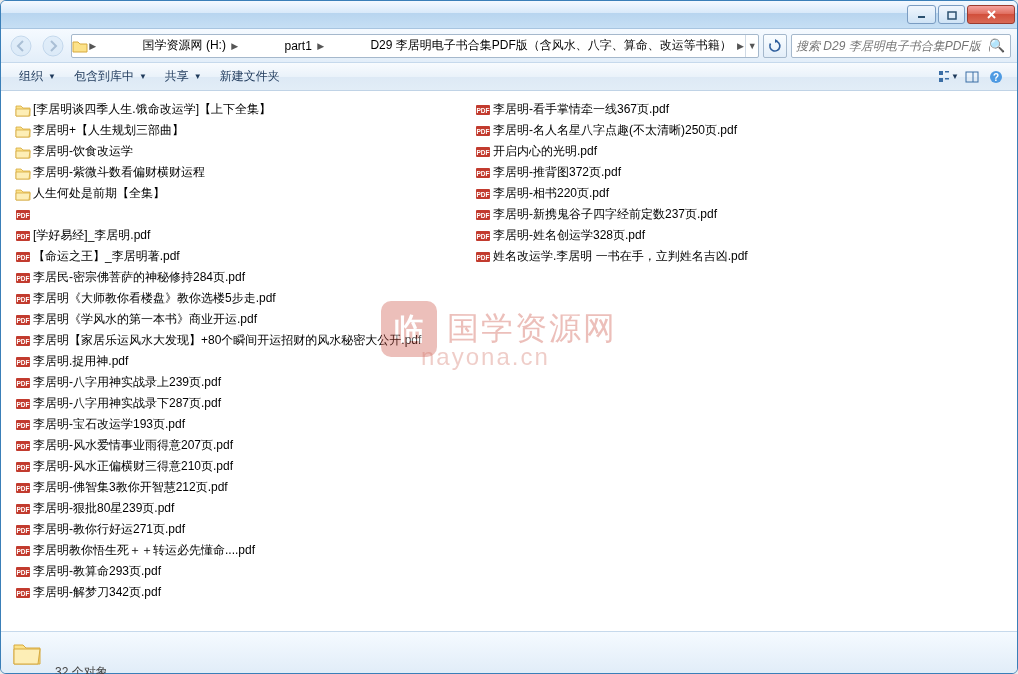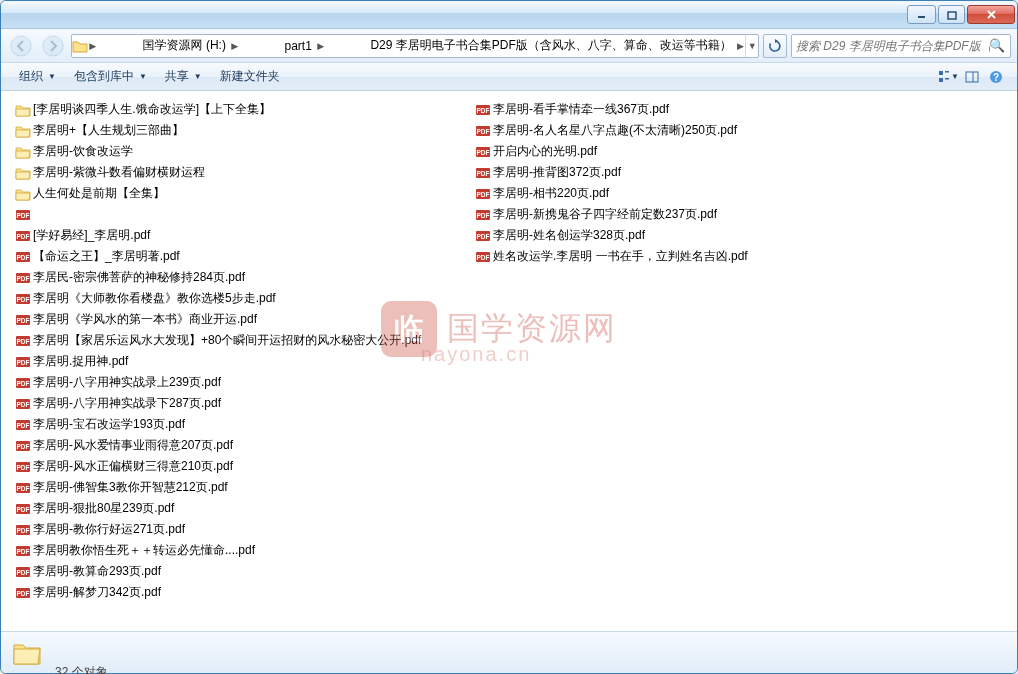--- a/index.html
+++ b/index.html
@@ -28,21 +28,21 @@
 .ticon { width: 22px; height: 22px; display: flex; align-items: center; justify-content: center; cursor: pointer; color: #3b6ea5; border-radius: 2px; }
 .content { flex: 1; background: #fff; overflow: auto; position: relative; padding: 6px 12px; display: flex; flex-direction: row; gap: 20px; }
 .col { display: flex; flex-direction: column; }
 .col1 { width: 440px; }
 .item { display: flex; align-items: flex-end; height: 21px; gap: 2px; cursor: pointer; white-space: nowrap; padding: 0 2px; }
 .icon-folder, .icon-pdf { width: 16px; height: 16px; flex-shrink: 0; display: inline-flex; align-items: center; justify-content: center; }
 .icon-folder svg, .icon-pdf svg { width: 16px; height: 16px; }
 .watermark { position: absolute; left: 380px; top: 210px; display: flex; align-items: center; gap: 10px; opacity: 0.35; pointer-events: none; }
 .wm-badge { width: 56px; height: 56px; background: #c94a3b; border-radius: 10px; display: flex; align-items: center; justify-content: center; color: #fff; font-size: 30px; font-weight: bold; }
 .wm-text { font-size: 32px; color: #c94a3b; letter-spacing: 2px; font-weight: 500; }
-.wm-sub { position: absolute; left: 420px; top: 252px; color: #d27265; font-size: 20px; opacity: 0.35; letter-spacing: 2px; pointer-events: none; }
+.wm-sub { position: absolute; left: 420px; top: 252px; color: #d27265; font-size: 24px; opacity: 0.35; letter-spacing: 2px; pointer-events: none; }
 .statusbar { height: 42px; background: linear-gradient(to bottom, #f5faff, #e1edf8); border-top: 1px solid #c6d9ec; display: flex; align-items: center; padding: 0 10px; gap: 12px; border-radius: 0 0 5px 5px; }
 .status-icon { width: 32px; height: 32px; }
 .status-text { color: #444; margin-top: 40px; }
 </style>
 </head>
 <body>
 
 <div class="window">
 
   <div class="titlebar">

